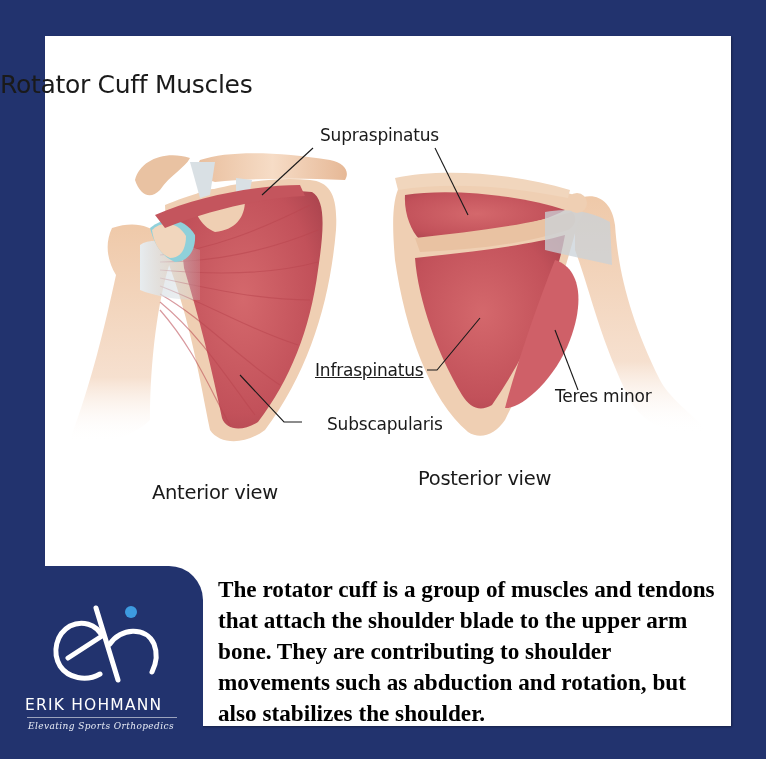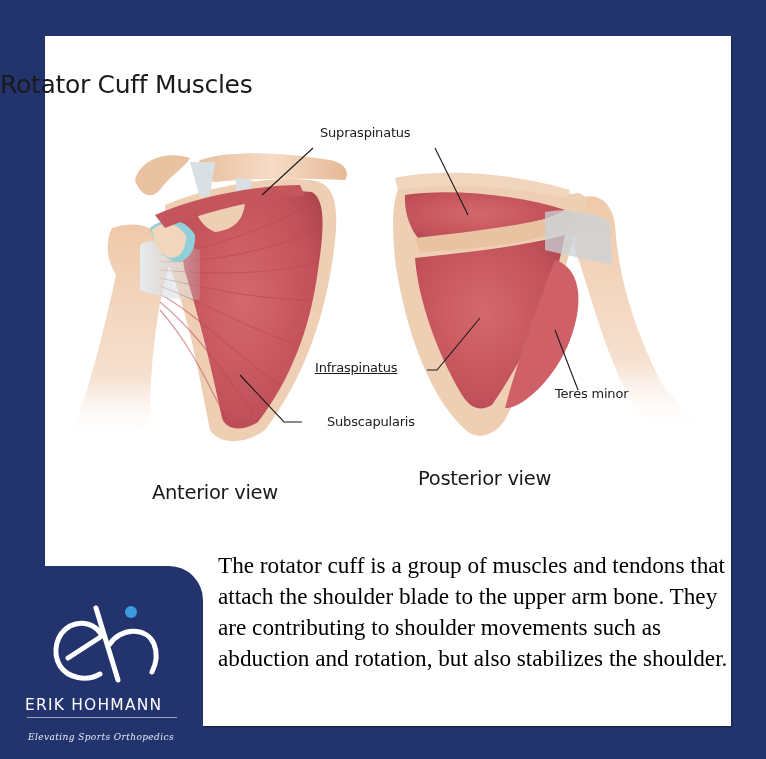--- a/index.html
+++ b/index.html
@@ -13,21 +13,21 @@
       background: #ffffff;
       box-shadow: 1px 1px 2px rgba(0,0,0,0.35);
     }
     .title {
       position: absolute; left: 0; width: 766px; top: 70px; text-align: left;
       font-family: "DejaVu Sans", sans-serif; font-size: 25px; color: #1a1a1a;
       letter-spacing: -0.3px;
     }
     .illus { position: absolute; left: 0; top: 0; width: 766px; height: 560px; }
     .lbl {
-      position: absolute; font-family: "DejaVu Sans", sans-serif; font-size: 13px;
+      position: absolute; font-family: "DejaVu Sans", sans-serif; font-size: 17px;
       color: #1a1a1a; white-space: nowrap; letter-spacing: -0.2px;
     }
     .view {
       position: absolute; font-family: "DejaVu Sans", sans-serif; font-size: 19.5px;
       color: #1a1a1a; white-space: nowrap; letter-spacing: -0.3px;
     }
     .logo-panel {
       position: absolute; left: 0; top: 566px; width: 203px; height: 193px;
       background: #22336e; border-top-right-radius: 34px;
     }
@@ -36,25 +36,25 @@
       font-family: "DejaVu Sans", sans-serif; font-size: 15.5px; color: #ffffff;
       letter-spacing: 1.2px;
     }
     .brand-rule {
       position: absolute; left: 27px; top: 717px; width: 150px; height: 1px;
       background: rgba(255,255,255,0.55);
     }
     .brand-tagline {
       position: absolute; left: 25px; top: 721px; width: 152px; text-align: center;
       font-family: "DejaVu Serif", serif; font-style: italic; font-size: 9px;
-      color: #e8ecf6; letter-spacing: 0.4px; margin-top: 11px;
+      color: #e8ecf6; letter-spacing: 0.4px;
     }
     .desc {
-      position: absolute; left: 218px; top: 550px; width: 510px;
-      font-family: "Liberation Serif", serif; font-weight: normal; font-size: 23.2px;
+      position: absolute; left: 218px; top: 574px; width: 510px;
+      font-family: "Liberation Serif", serif; font-weight: bold; font-size: 23.2px;
       line-height: 31px; color: #000000;
     }
   </style>
 </head>
 <body>
 
 <div class="card"></div>
 
 <div class="title">Rotator Cuff Muscles</div>
 

